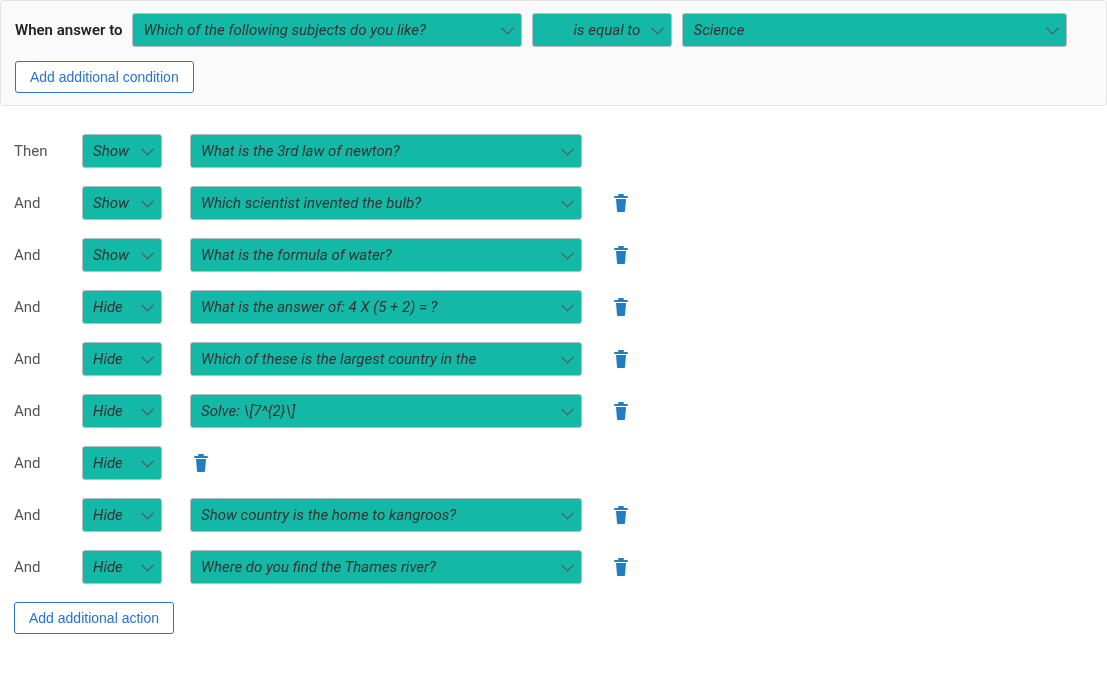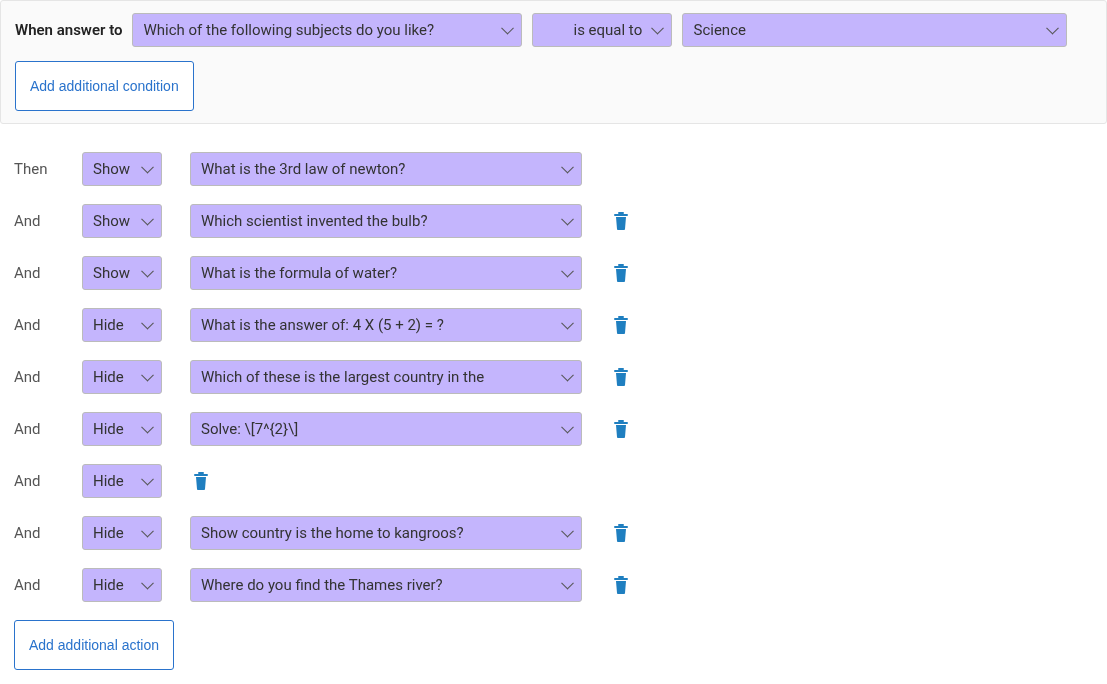--- a/index.html
+++ b/index.html
@@ -24,34 +24,35 @@
       text-align: right;
     }
     .label-text {
       font-weight: 600;
       color: #222;
       white-space: nowrap;
     }
     .select {
       appearance: none;
       -webkit-appearance: none;
-      background: #c4b5fd;
+      background: #14b8a6;
       border: 1px solid #bbb;
       border-radius: 3px;
       padding: 7px 30px 7px 10px;
       font-size: 15px;
       color: #333;
       cursor: pointer;
       position: relative;
       display: inline-flex;
       align-items: center;
       justify-content: space-between;
       white-space: nowrap;
       overflow: hidden;
       text-overflow: ellipsis;
+      font-style: italic;
     }
     .select-wrap {
       position: relative;
       display: inline-block;
     }
     .select-wrap::after {
       content: "";
       position: absolute;
       right: 10px;
       top: 50%;
@@ -65,21 +66,21 @@
     .w-question { width: 390px; }
     .w-operator { width: 140px; padding-left: 40px; }
     .w-value    { width: 385px; }
     .w-action   { width: 80px; }
     .w-target   { width: 392px; }
     .btn-secondary {
       display: inline-block;
       border: 1px solid #2a73cc;
       background: #fff;
       color: #2a73cc;
-      padding: 16px 14px;
+      padding: 7px 14px;
       font-size: 14px;
       border-radius: 3px;
       cursor: pointer;
     }
     .actions-section {
       padding: 12px 14px 14px;
     }
     .action-row {
       display: flex;
       align-items: center;

